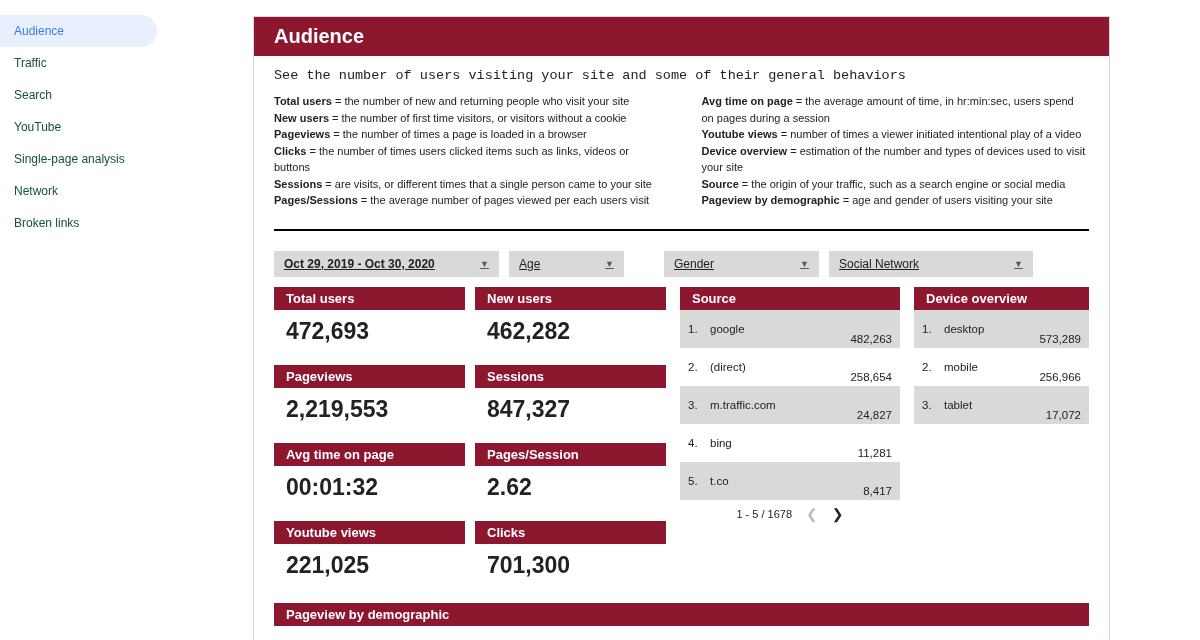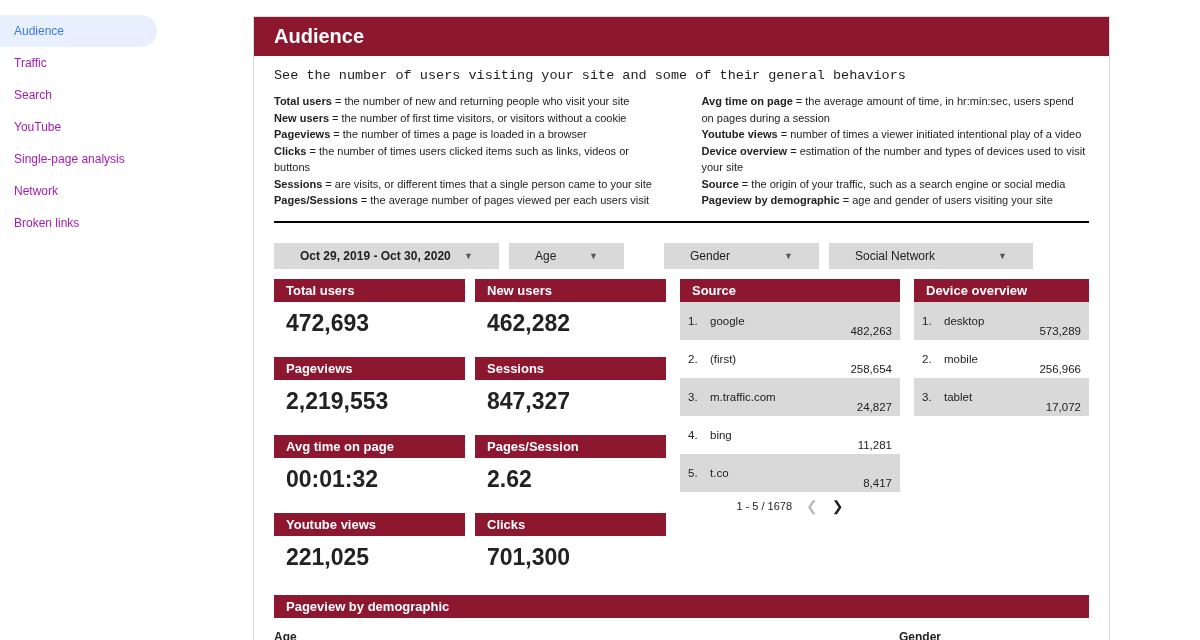--- a/index.html
+++ b/index.html
@@ -23,21 +23,21 @@
   }
   
   .sidebar {
     width: 170px;
     background: #fff;
     padding-top: 15px;
   }
   .nav-item {
     padding: 9px 14px;
     font-size: 12px;
-    color: #a21caf;
+    color: #14532d;
     cursor: pointer;
   }
   .nav-item.active {
     background: #e8f0fe;
     color: var(--blue-link);
     border-radius: 0 20px 20px 0;
     margin-right: 6px;
   }
   
   .main {
@@ -63,38 +63,39 @@
     font-size: 13.5px;
     margin-bottom: 10px;
     font-family: Liberation Mono, monospace;
   }
   .defs {
     display: flex;
     gap: 40px;
     font-size: 11px;
     line-height: 1.5;
     border-bottom: 2px solid #000;
-    padding-bottom: 12px;
+    padding-bottom: 20px;
   }
   .defs-col { flex: 1; }
   .defs b { font-weight: bold; }
   
   .filters {
     display: flex;
     gap: 10px;
     padding: 14px 20px 10px 20px;
   }
   .filter {
     background: var(--grid-grey);
-    padding: 6px 26px;
+    padding: 6px 10px;
     font-size: 12px;
     display: flex;
     align-items: center;
     justify-content: space-between;
     cursor: pointer;
+    text-decoration: underline;
   }
   .filter .caret {
     font-size: 9px;
     opacity: .7;
   }
   .f-date { width: 225px; font-weight: bold;}
   .f-age { width: 115px; }
   .f-gender { width: 155px; }
   .f-social { width: 204px; }
   .f-gap { flex: 0 0 20px; }
@@ -261,21 +262,21 @@
         <div>
           <div class="card-head">Source</div>
           <div class="tbl" id="source-rows">
               <div class="row">
                 <span class="idx">1.</span>
                 <span class="name">google</span>
                 <span class="val">482,263</span>
               </div>
               <div class="row">
                 <span class="idx">2.</span>
-                <span class="name">(first)</span>
+                <span class="name">(direct)</span>
                 <span class="val">258,654</span>
               </div>
               <div class="row">
                 <span class="idx">3.</span>
                 <span class="name">m.traffic.com</span>
                 <span class="val">24,827</span>
               </div>
               <div class="row">
                 <span class="idx">4.</span>
                 <span class="name">bing</span>

